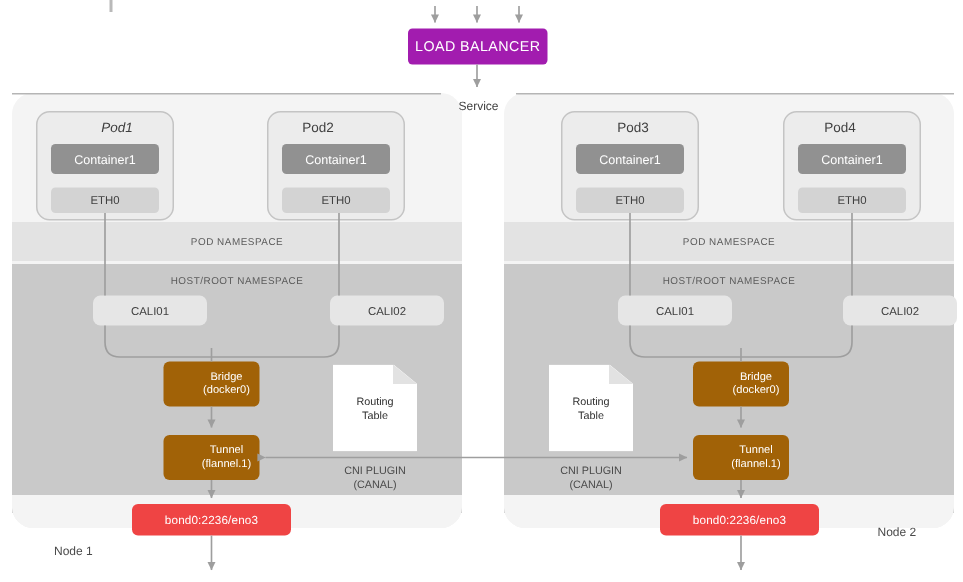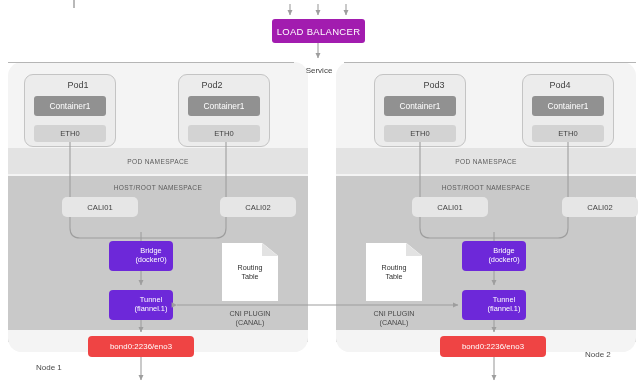--- a/index.html
+++ b/index.html
@@ -31,21 +31,21 @@
   .container-box{background:#919191;color:#fff;border-radius:3px;
       font-size:8.4px;display:flex;align-items:center;justify-content:center;}
   .eth-box{background:#d3d3d3;color:#3f3f3f;border-radius:3px;
       font-size:7.6px;display:flex;align-items:center;justify-content:center;}
 
   
   .cali{background:#e6e6e6;border-radius:5px;color:#3f3f3f;font-size:7.6px;
         display:flex;align-items:center;justify-content:center;margin-left:32px;}
 
   
-  .darkbox{background:#6d28d9;color:#ffffff;border-radius:4px;font-size:7.4px;
+  .darkbox{background:#a16207;color:#ffffff;border-radius:4px;font-size:7.4px;
       line-height:1.18;text-align:right;
       display:flex;flex-direction:column;align-items:center;justify-content:center;padding-left:20px;}
   .bond{background:#ef4444;color:#ffffff;border-radius:4px;font-size:7.8px;
       display:flex;align-items:center;justify-content:center;letter-spacing:.1px;}
 
   
   .doc{background:#ffffff;color:#2f2f2f;font-size:7.2px;line-height:1.25;
       text-align:center;
       display:flex;align-items:center;justify-content:center;
       clip-path:polygon(0 0, 72% 0, 100% 22%, 100% 100%, 0 100%);}
@@ -85,31 +85,31 @@
 <div class="abs txt-service" style="left:283px;top:66px;width:72px;">Service</div>
 <div class="abs hline" style="left:8px;top:62px;width:286px;"></div>
 <div class="abs hline" style="left:344px;top:62px;width:292px;"></div>
 
 <div class="abs band-label" style="left:8px;top:152px;width:300px;height:18px;">POD NAMESPACE</div>
 <div class="abs band-label" style="left:8px;top:179px;width:300px;height:16px;">HOST/ROOT NAMESPACE</div>
 <div class="abs band-label" style="left:336px;top:152px;width:300px;height:18px;">POD NAMESPACE</div>
 <div class="abs band-label" style="left:336px;top:179px;width:300px;height:16px;">HOST/ROOT NAMESPACE</div>
 
 <div class="abs pod" style="left:24px;top:74px;width:92px;height:73px;"></div>
-<div class="abs pod-title" style="left:24px;top:80px;width:108px;">Pod1</div>
+<div class="abs pod-title" style="left:24px;top:80px;width:108px;font-style:italic;">Pod1</div>
 <div class="abs container-box" style="left:34px;top:96px;width:72px;height:20px;">Container1</div>
 <div class="abs eth-box" style="left:34px;top:125px;width:72px;height:17px;">ETH0</div>
 
 <div class="abs pod" style="left:178px;top:74px;width:92px;height:73px;"></div>
 <div class="abs pod-title" style="left:178px;top:80px;width:68px;">Pod2</div>
 <div class="abs container-box" style="left:188px;top:96px;width:72px;height:20px;">Container1</div>
 <div class="abs eth-box" style="left:188px;top:125px;width:72px;height:17px;">ETH0</div>
 
 <div class="abs pod" style="left:374px;top:74px;width:92px;height:73px;"></div>
-<div class="abs pod-title" style="left:374px;top:80px;width:92px;padding-left:28px;">Pod3</div>
+<div class="abs pod-title" style="left:362px;top:80px;width:92px;padding-left:28px;">Pod3</div>
 <div class="abs container-box" style="left:384px;top:96px;width:72px;height:20px;">Container1</div>
 <div class="abs eth-box" style="left:384px;top:125px;width:72px;height:17px;">ETH0</div>
 
 <div class="abs pod" style="left:522px;top:74px;width:92px;height:73px;"></div>
 <div class="abs pod-title" style="left:522px;top:80px;width:76px;">Pod4</div>
 <div class="abs container-box" style="left:532px;top:96px;width:72px;height:20px;">Container1</div>
 <div class="abs eth-box" style="left:532px;top:125px;width:72px;height:17px;">ETH0</div>
 
 <div class="abs cali" style="left:30px;top:197px;width:76px;height:20px;">CALI01</div>
 <div class="abs cali" style="left:188px;top:197px;width:76px;height:20px;">CALI02</div>

